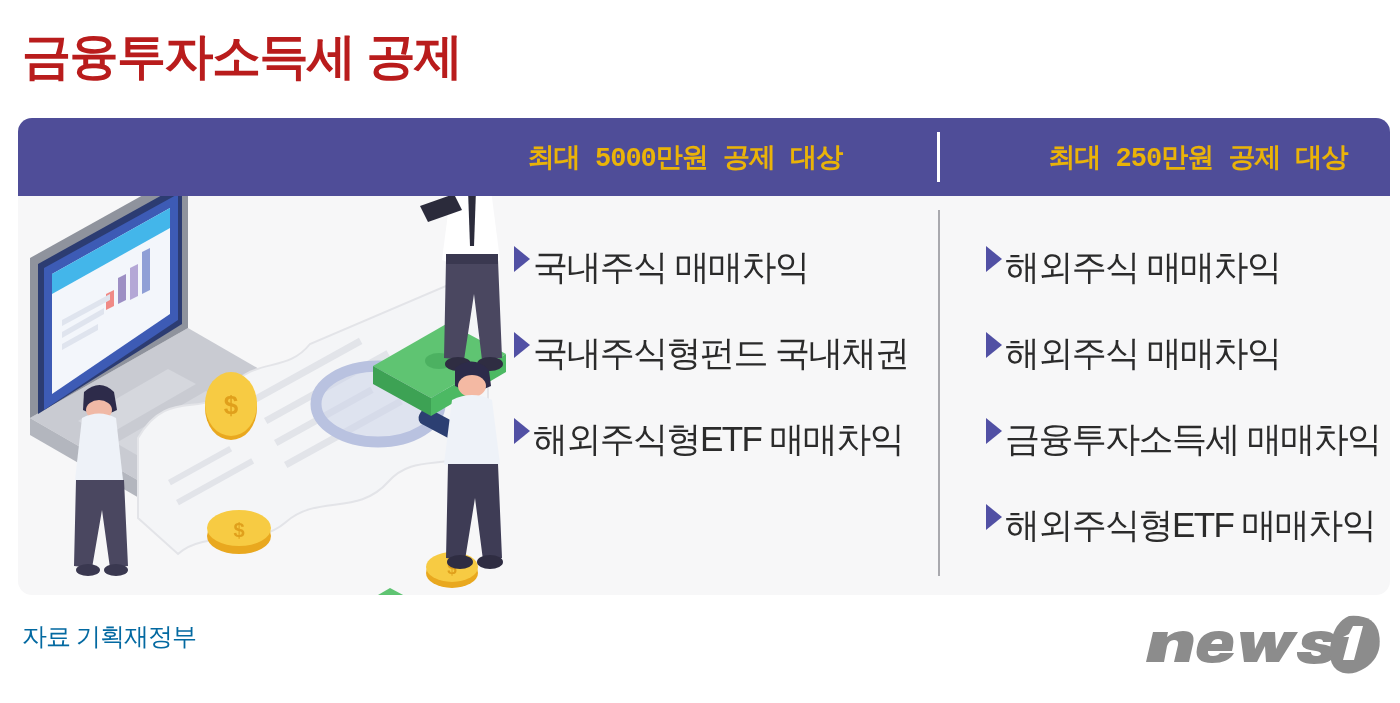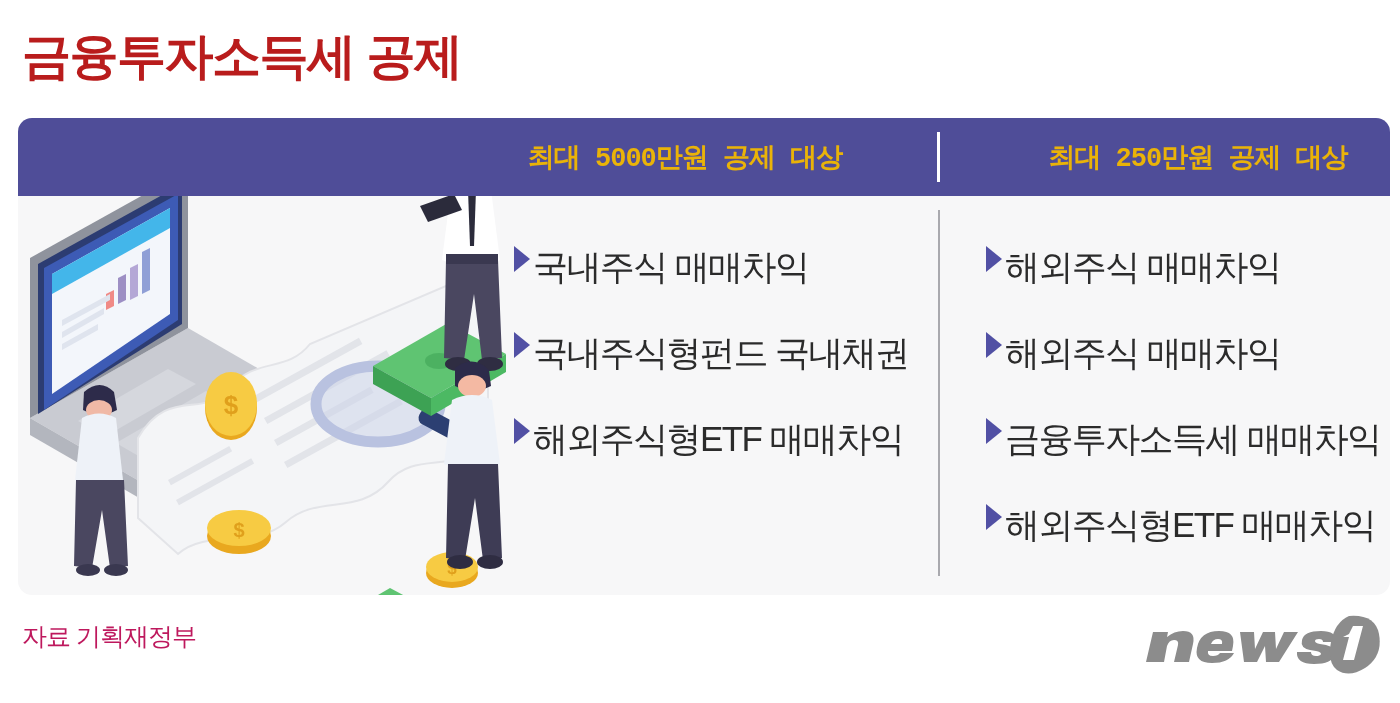--- a/index.html
+++ b/index.html
@@ -128,21 +128,21 @@
     margin-top: 16px;
   }
 
   
   .source {
     position: absolute;
     left: 22px;
     top: 620px;
     font-size: 25px;
     letter-spacing: -1px;
-    color: #be185d;
+    color: #0369a1;
     white-space: nowrap;
   }
   .logo {
     position: absolute;
     right: 16px;
     top: 608px;
     width: 248px;
     height: 66px;
   }
 

